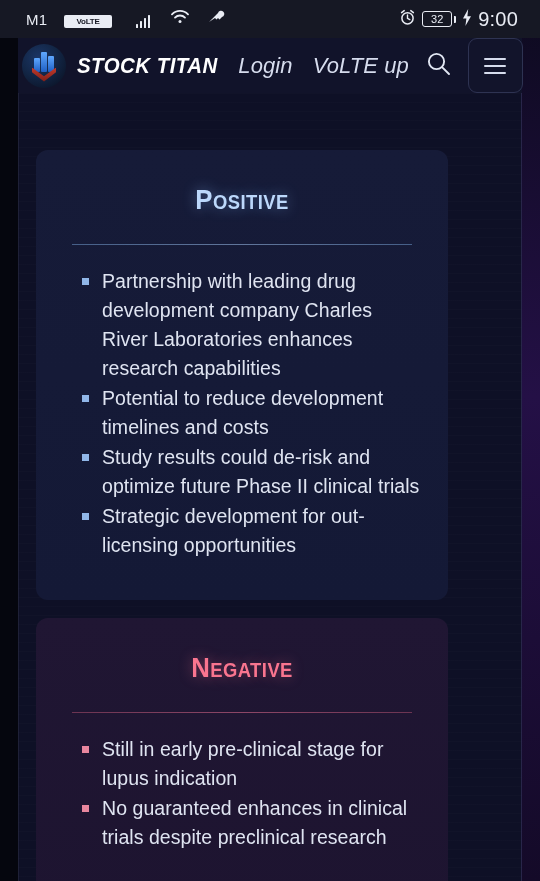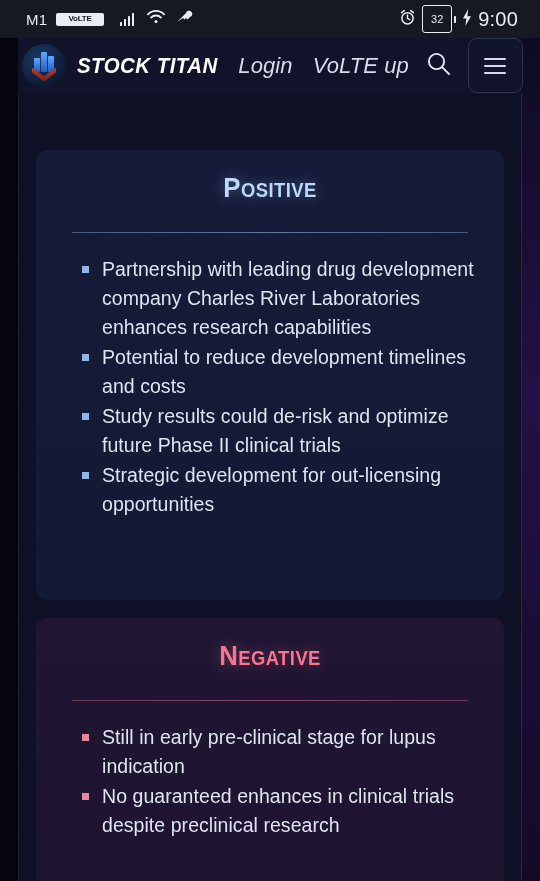--- a/index.html
+++ b/index.html
@@ -37,21 +37,21 @@
 
   
   .statusbar {
     position:absolute; left:0; top:0; width:540px; height:38px;
     background:#161824;
     display:flex; align-items:center;
     z-index:8;
     color:#e7eaf2;
   }
   .sb-left {
-    display:flex; align-items:center; gap:9px;
+    display:flex; align-items:flex-end; gap:17px;
     margin-left:26px;
   }
   .sb-carrier { font-size:15px; letter-spacing:.3px; color:#e9ecf4; }
   .volte {
     display:inline-flex; align-items:center; justify-content:center;
     background:#e9ecf4; color:#161824;
     font-size:8px; font-weight:bold; line-height:1;
     padding:2px 12px; border-radius:2px; letter-spacing:-.2px;
     height:13px;
   }
@@ -63,21 +63,21 @@
   .bars i:nth-child(4){height:13px;}
   .sb-right {
     margin-left:auto; margin-right:22px;
     display:flex; align-items:center; gap:6px;
   }
   .battery {
     display:inline-flex; align-items:center;
   }
   .battery-body {
     border:1.6px solid #e9ecf4; border-radius:3px;
-    height:28px; min-width:30px;
+    height:16px; min-width:30px;
     display:flex; align-items:center; justify-content:center;
     font-size:11px; color:#e9ecf4; padding:0 2px; letter-spacing:.2px;
   }
   .battery-cap {
     width:2.5px; height:7px; background:#e9ecf4;
     border-radius:0 1px 1px 0; margin-left:1.5px;
   }
   .sb-time { font-size:20px; color:#e9ecf4; letter-spacing:.2px; }
 
   
@@ -135,23 +135,23 @@
     background:#0e1026;
     overflow:hidden;
   }
   .page::before {
     content:""; position:absolute; inset:0;
     background:repeating-linear-gradient(180deg, rgba(255,255,255,.012) 0 1px, transparent 1px 9px);
     pointer-events:none;
   }
 
   .card {
-    position:absolute; left:18px; width:468px;
+    position:absolute; left:18px; width:412px;
     border-radius:12px;
-    padding:22px 0 26px 0;
+    padding:34px 0 26px 0;
   }
   .card-positive {
     top:57px; height:450px;
     background:linear-gradient(180deg,#161b38 0%,#141936 100%);
   }
   .card-negative {
     top:525px; height:300px;
     background:linear-gradient(180deg,#201633 0%,#1d1430 100%);
   }
 

